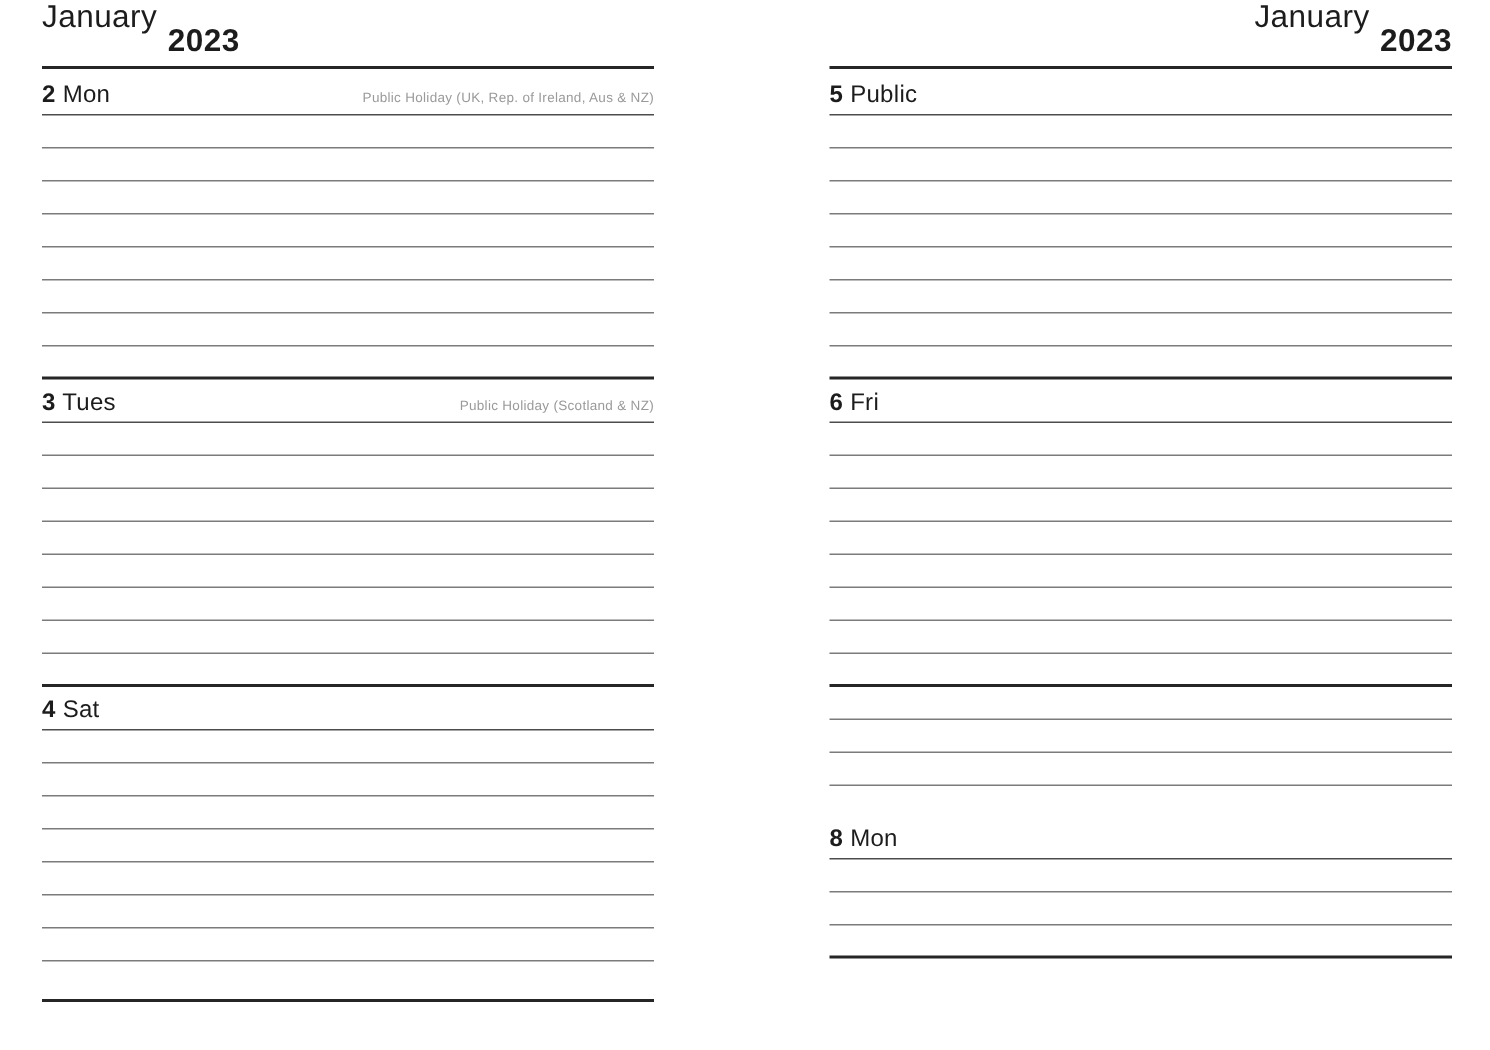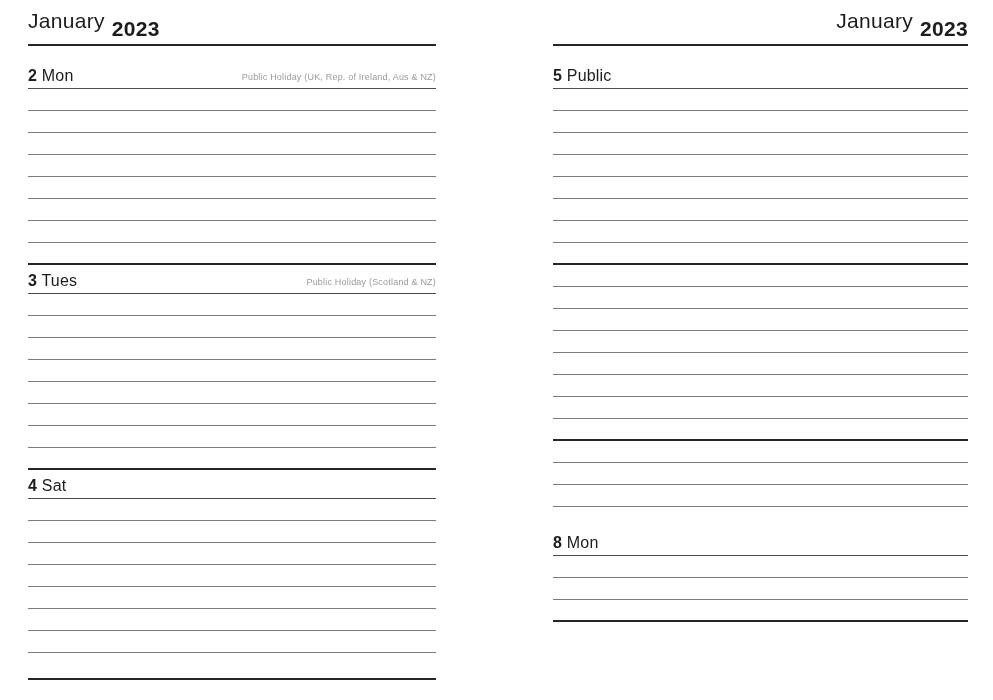--- a/index.html
+++ b/index.html
@@ -17,34 +17,34 @@
     font-family:"Liberation Sans",sans-serif;
     position:relative;overflow:hidden;
     -webkit-font-smoothing:antialiased;
   }
   .page{position:absolute;top:0;display:flex;flex-direction:column;}
   .page-left{left:28px;width:408px;}
   .page-right{left:553px;width:415px;}
 
   .page-header{
     height:46px;box-sizing:border-box;
-    display:flex;align-items:center;gap:7px;
+    display:flex;align-items:flex-start;gap:7px;
     padding-bottom:3px;
     border-bottom:2px solid var(--divider);
     font-size:21px;letter-spacing:0.3px;color:var(--ink);
   }
   .page-right .page-header{justify-content:flex-end;}
   .page-header .year{font-weight:700;margin-top:16px;}
 
   .label-row{
     display:flex;justify-content:space-between;align-items:flex-end;
     box-sizing:border-box;height:29px;padding-bottom:3px;
     border-bottom:1px solid var(--underline);
   }
-  .label-row.first{height:43px;justify-content:space-between;}
+  .label-row.first{height:31px;justify-content:space-between;}
   .label-row.tall{height:49px;}
   .day-label{font-size:16px;color:var(--ink);letter-spacing:0.2px;}
   .day-num{font-weight:700;}
   .day-note{font-size:9px;color:var(--note);padding-bottom:3px;letter-spacing:0.2px;}
 
   .rule{height:22px;box-sizing:border-box;border-bottom:1px solid var(--rule);}
   .filler{height:20px;}
   .filler.h25{height:25px;}
   .divider{height:2px;background:var(--divider);}
 </style>
@@ -133,20 +133,27 @@
       <div class="rule"></div>
       <div class="rule"></div>
       <div class="rule"></div>
       <div class="rule"></div>
       <div class="rule"></div>
       <div class="rule"></div>
     </div>
   <div class="filler"></div>
   <div class="divider"></div>
 
+  <div class="label-row">
+    <div class="day-label">
+      <span class="day-num">6</span>
+      <span class="day-name">Fri</span>
+    </div>
+    <div class="day-note"></div>
+  </div>
   <div class="rules">
       <div class="rule"></div>
       <div class="rule"></div>
       <div class="rule"></div>
       <div class="rule"></div>
       <div class="rule"></div>
       <div class="rule"></div>
       <div class="rule"></div>
     </div>
   <div class="filler"></div>

